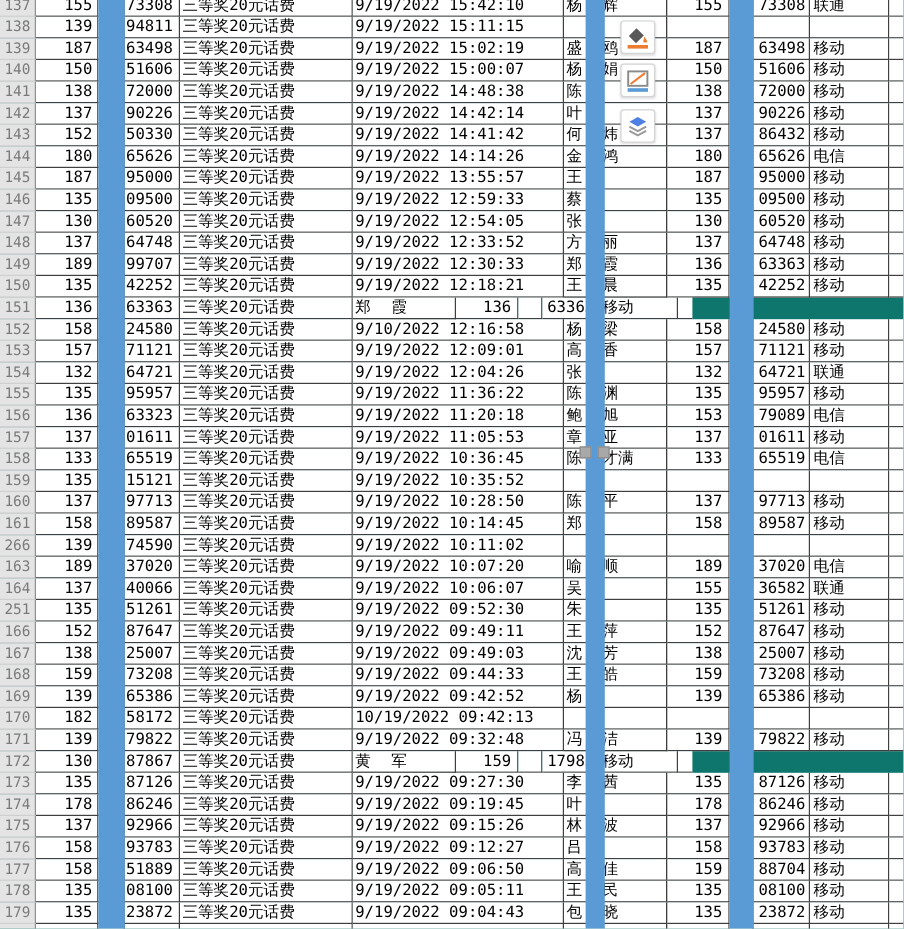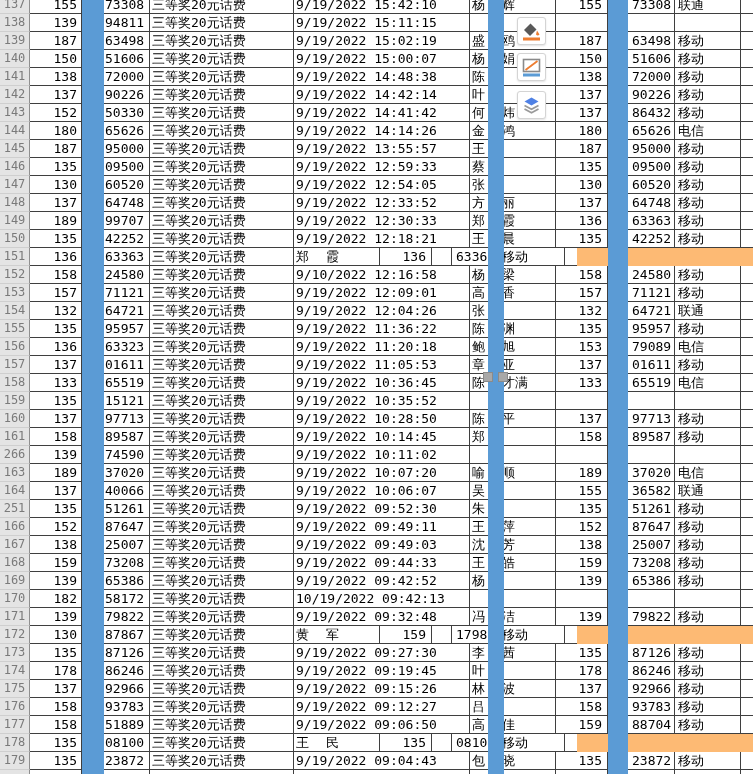--- a/index.html
+++ b/index.html
@@ -1,17 +1,17 @@
 <!DOCTYPE html>
 <html><head>
 <meta charset="utf-8">
 <style>
   html,body{margin:0;padding:0;background:#fff;}
   .sheet{
-    position:relative;width:753px;height:774px;overflow:hidden;background:#fdba74;
+    position:relative;width:753px;height:774px;overflow:hidden;background:#0f766e;
     font-family:"DejaVu Sans Mono","Liberation Mono",monospace;
   }
   .rows{position:absolute;top:-4px;left:0;}
   .row{display:flex;height:18px;}
   .cell{
     box-sizing:border-box;height:18px;border-right:1px solid #3f3f3f;
     border-bottom:1px solid #3f3f3f;font-size:13px;line-height:17.5px;
     color:#000;white-space:nowrap;overflow:hidden;background:#fff;
   }
   .c-rowhead{
@@ -751,20 +751,21 @@
         <div class="cell c-j">88704</div>
         <div class="cell c-carrier">移动</div>
         <div class="cell c-last"></div>
       </div>
       <div class="row">
         <div class="cell c-rowhead">178</div>
         <div class="cell c-b">135</div>
         <div class="cell c-hid"></div>
         <div class="cell c-d">08100</div>
         <div class="cell c-prize">三等奖20元话费</div>
+        <div class="cell c-date">9/19/2022 09:05:11</div>
         <div class="cell c-name">
           <span class="surname">王</span>
           <span class="given">民</span>
         </div>
         <div class="cell c-h">135</div>
         <div class="cell c-hid2"></div>
         <div class="cell c-j">08100</div>
         <div class="cell c-carrier">移动</div>
         <div class="cell c-last"></div>
       </div>

